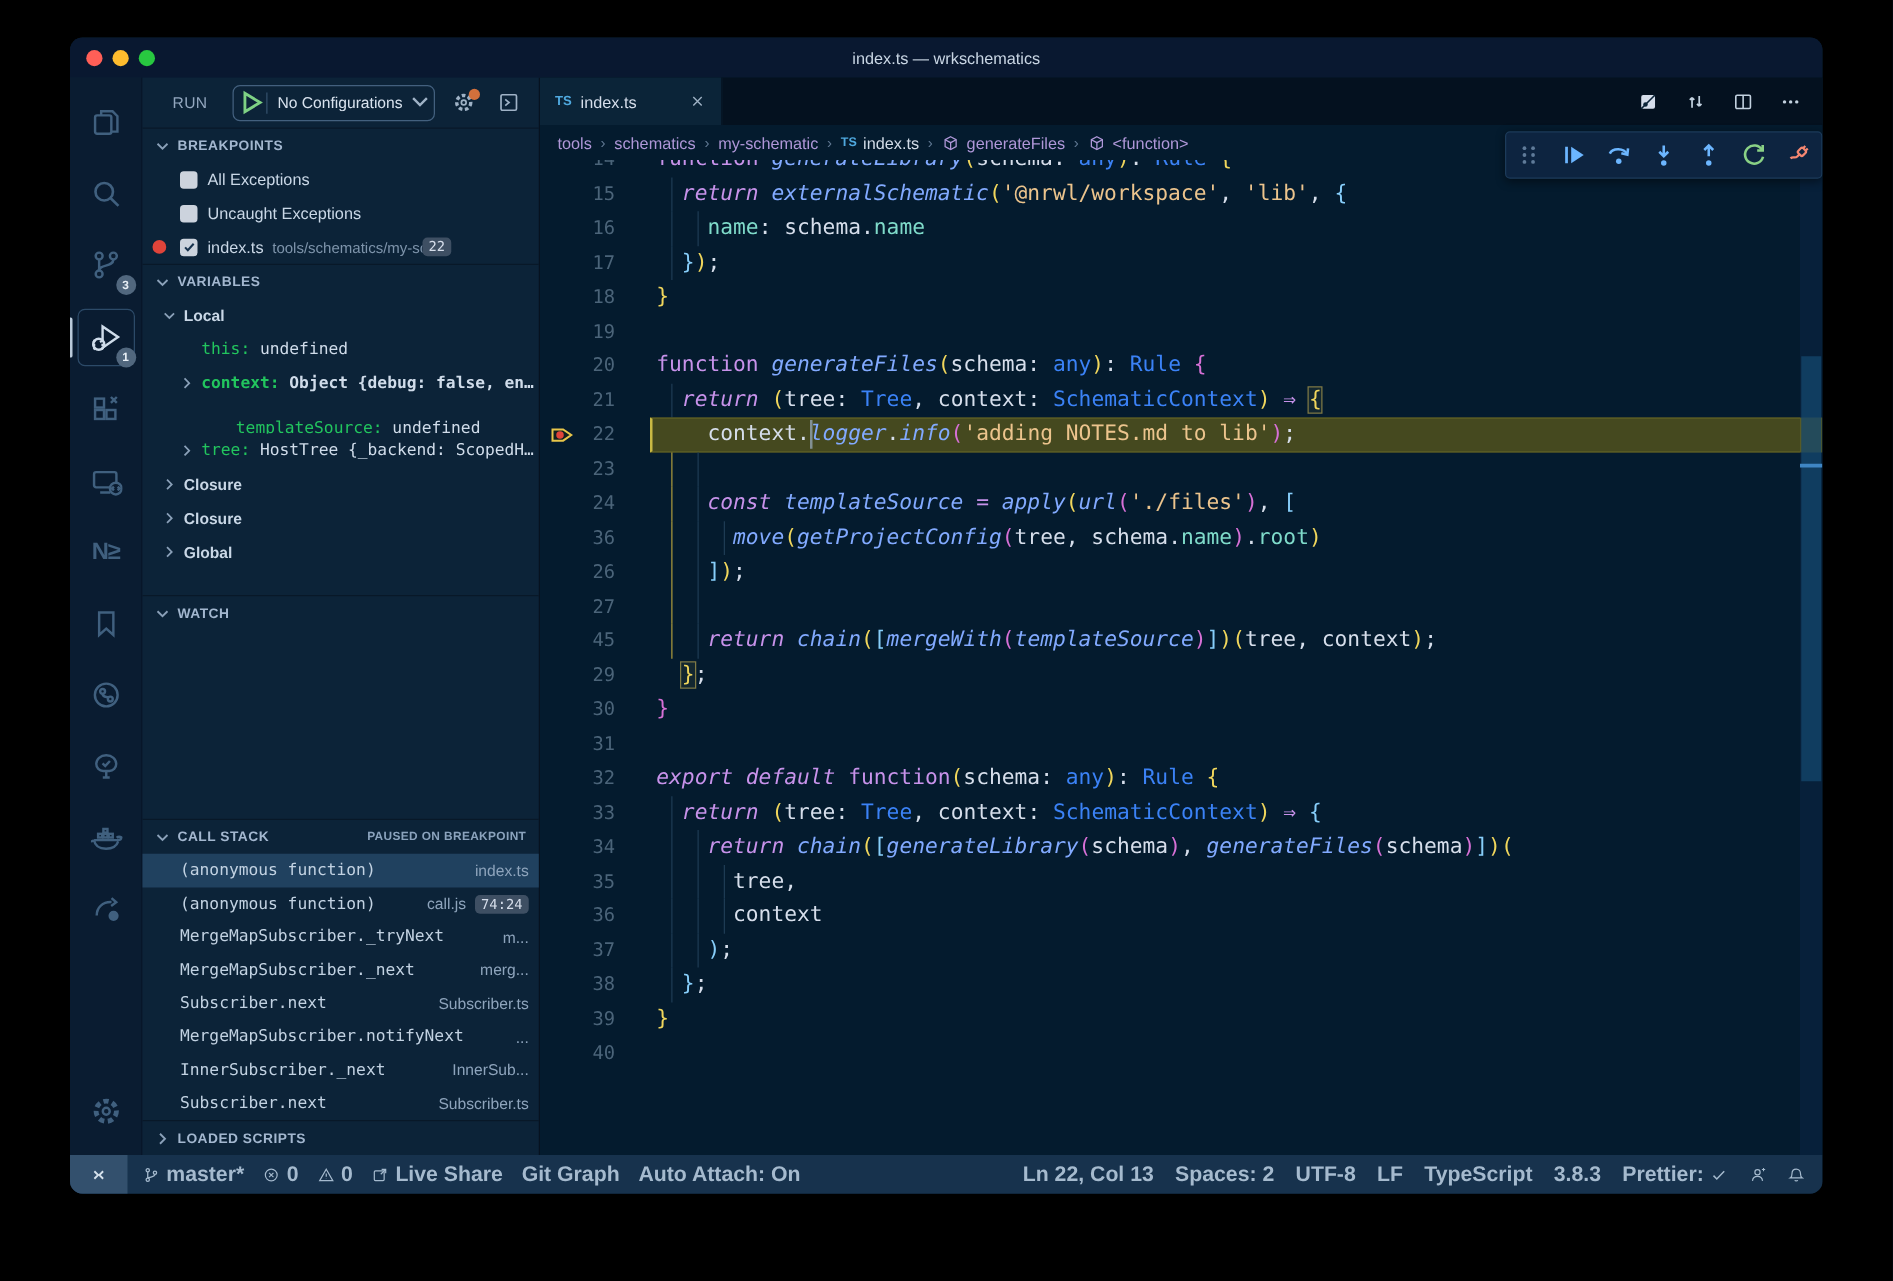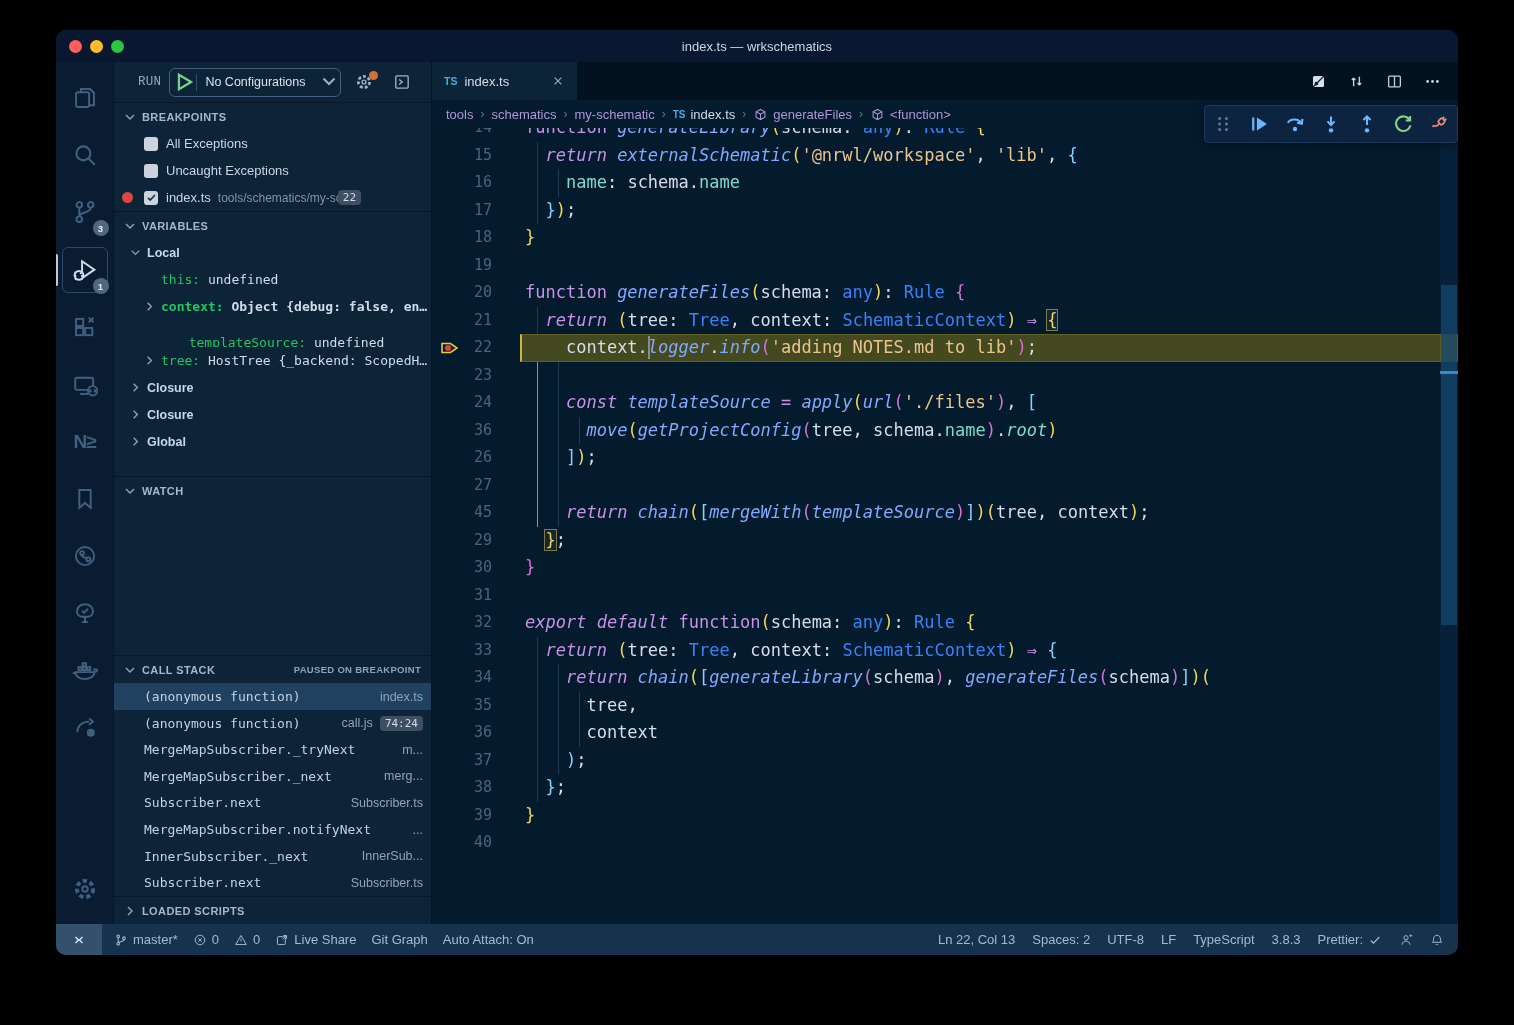--- a/index.html
+++ b/index.html
@@ -22,21 +22,21 @@
   .act-item svg{width:26px;height:26px;}
   .act-item.active{color:#cfdcea;border:1px solid #2c4a68;border-radius:6px;}
   .act-item.active:before{content:"";position:absolute;left:-8px;top:6px;bottom:6px;width:3px;background:#b9c9d9;border-radius:2px;}
   .act-badge{position:absolute;right:-2px;bottom:-2px;min-width:16px;height:16px;border-radius:9px;
     background:#51677e;color:#e8eff6;font-size:9.5px;font-weight:bold;display:flex;align-items:center;justify-content:center;padding:0 3px;box-sizing:border-box;}
   .act-spacer{flex:1}
   .nx-glyph{font-size:19px;font-weight:bold;letter-spacing:-1px;color:inherit}
   
   #sidebar{width:318px;background:#0c2338;display:flex;flex-direction:column;border-right:1px solid #061220;box-sizing:border-box;}
   #run-row{height:40px;display:flex;align-items:center;flex:none;padding:0 10px 0 24px;box-sizing:border-box;}
-  #run-label{color:#93a7bf;font-size:12.5px;letter-spacing:.3px;margin-right:8px;font-family:Liberation Mono, monospace;}
+  #run-label{color:#93a7bf;font-size:12.5px;letter-spacing:.3px;margin-right:20px;}
   #run-dropdown{height:27px;width:170px;border:1px solid #43607e;border-radius:6px;display:flex;align-items:center;
     color:#d8e2ee;font-size:12.5px;}
   #run-dropdown .playbox{width:26px;display:flex;justify-content:center;color:#7ed184;border-right:1px solid #33506b;height:17px;align-items:center;}
   #run-dropdown .cfg{flex:1;padding-left:8px;white-space:nowrap;overflow:hidden;}
   #run-dropdown .chev{width:22px;color:#9fb2c6;}
   .run-icn{width:30px;height:27px;display:flex;align-items:center;justify-content:center;color:#9fb2c6;position:relative;margin-left:8px;}
   .run-icn svg{width:18px;height:18px;}
   .dot-badge{position:absolute;top:2px;right:1px;width:9px;height:9px;border-radius:50%;background:#d2703c;}
   .sec-header{height:28px;display:flex;align-items:center;flex:none;padding:0 10px 0 8px;
     color:#a3b7cf;font-size:11px;font-weight:bold;letter-spacing:.4px;border-top:1px solid #081828;box-sizing:border-box;}
@@ -85,34 +85,34 @@
   .guide.a{background:rgba(224,193,65,.75);}
   .lnum{position:absolute;left:0;top:0;width:60px;text-align:right;color:#4b6479;
     font-family:"DejaVu Sans Mono",monospace;font-size:15px;line-height:27.5px;}
   .bp-gutter{position:absolute;left:8px;top:6px;width:20px;height:16px;}
   .code-text{position:absolute;left:93px;top:0;white-space:pre;font-family:"DejaVu Sans Mono",monospace;
     font-size:17px;line-height:27.5px;}
   .cursor{position:absolute;top:2px;width:2px;height:23px;background:#8d9ca8;opacity:.85;}
   .tk-k{color:#c792ea}.tk-ki{color:#c792ea;font-style:italic}
   .tk-f{color:#82aaff;font-style:italic}
   .tk-t{color:#3b82f6}.tk-s{color:#ecc48d}
-  .tk-p{color:#7fdbca}.tk-pi{color:#7fdbca;font-style:italic}
+  .tk-p{color:#7fdbca}.tk-pi{color:#7fdbca;}
   .tk-w{color:#d6deeb}.tk-g{color:#f0d65c}.tk-o{color:#d670d6}.tk-b{color:#87cefa}
   .tk-gm{color:#f0d65c;outline:1px solid rgba(230,200,90,.55);background:rgba(230,200,90,.07);}
   #scrollbar{position:absolute;right:0;top:0;bottom:0;width:18px;background:#07203a;}
   #scroll-slider{position:absolute;left:1px;right:1px;top:157px;height:340px;background:#14476e;opacity:.75;}
   .ovr-mark{position:absolute;left:0;right:0;}
   
   #debug-toolbar{position:absolute;top:43px;right:0;width:252px;height:36px;background:#0d2440;
     border:1px solid #1c3b5a;border-radius:4px;display:flex;align-items:center;justify-content:space-around;z-index:20;box-shadow:0 2px 8px rgba(0,0,0,.45);}
   .dbg-btn{width:30px;height:30px;display:flex;align-items:center;justify-content:center;}
   .dbg-btn svg{width:22px;height:22px;}
   .dbg-grip{color:#5f7b99}.dbg-blue{color:#6cb6ff}.dbg-green{color:#89d185}.dbg-red{color:#f48771}
   
-  #statusbar{height:31px;background:#17324d;display:flex;align-items:center;font-size:13px;color:#a5bace;flex:none;}
+  #statusbar{height:31px;background:#17324d;display:flex;align-items:center;font-size:17px;color:#a5bace;flex:none;font-weight:bold;}
   .sb-item{display:flex;align-items:center;gap:5px;white-space:nowrap;}
   .sb-item svg{width:14px;height:14px;}
   #sb-remote{width:46px;height:31px;background:#33506d;color:#d5e1ec;display:flex;align-items:center;justify-content:center;margin-right:12px;}
   #sb-remote svg{width:16px;height:16px;}
   #sb-left{display:flex;align-items:center;gap:15px;}
   #sb-right{margin-left:auto;display:flex;align-items:center;gap:17px;padding-right:14px;}
 </style>
 </head>
 <body>
 

